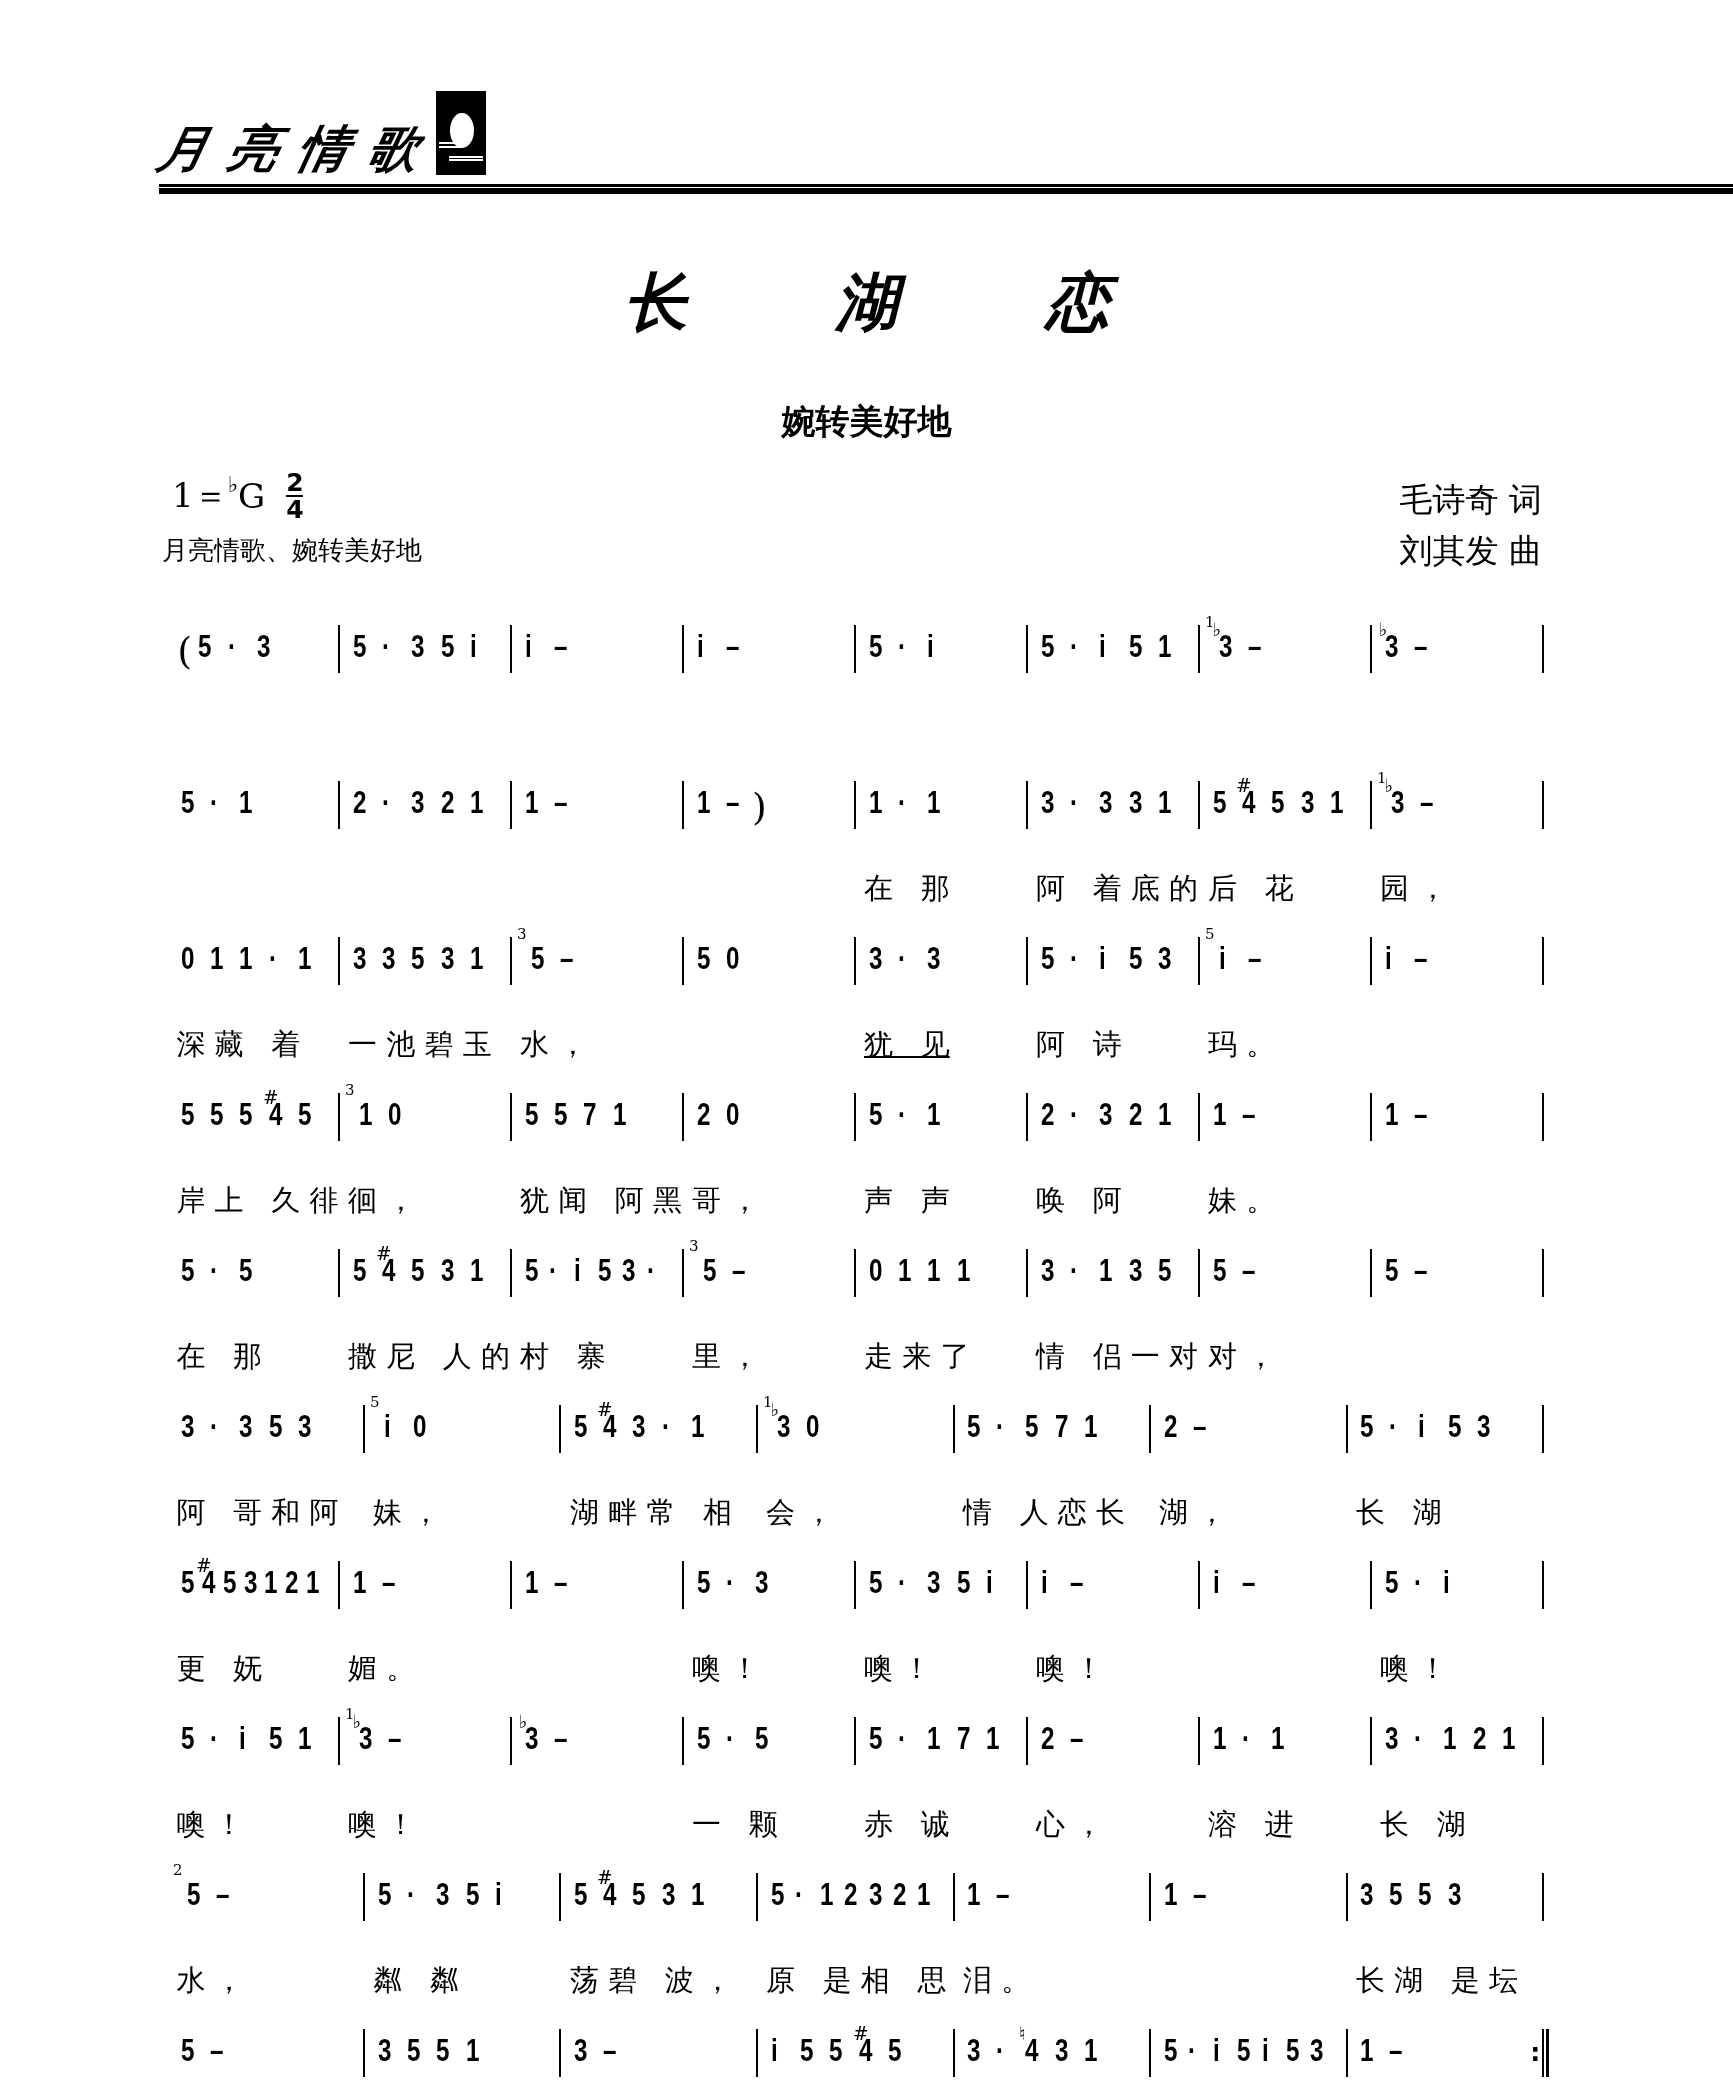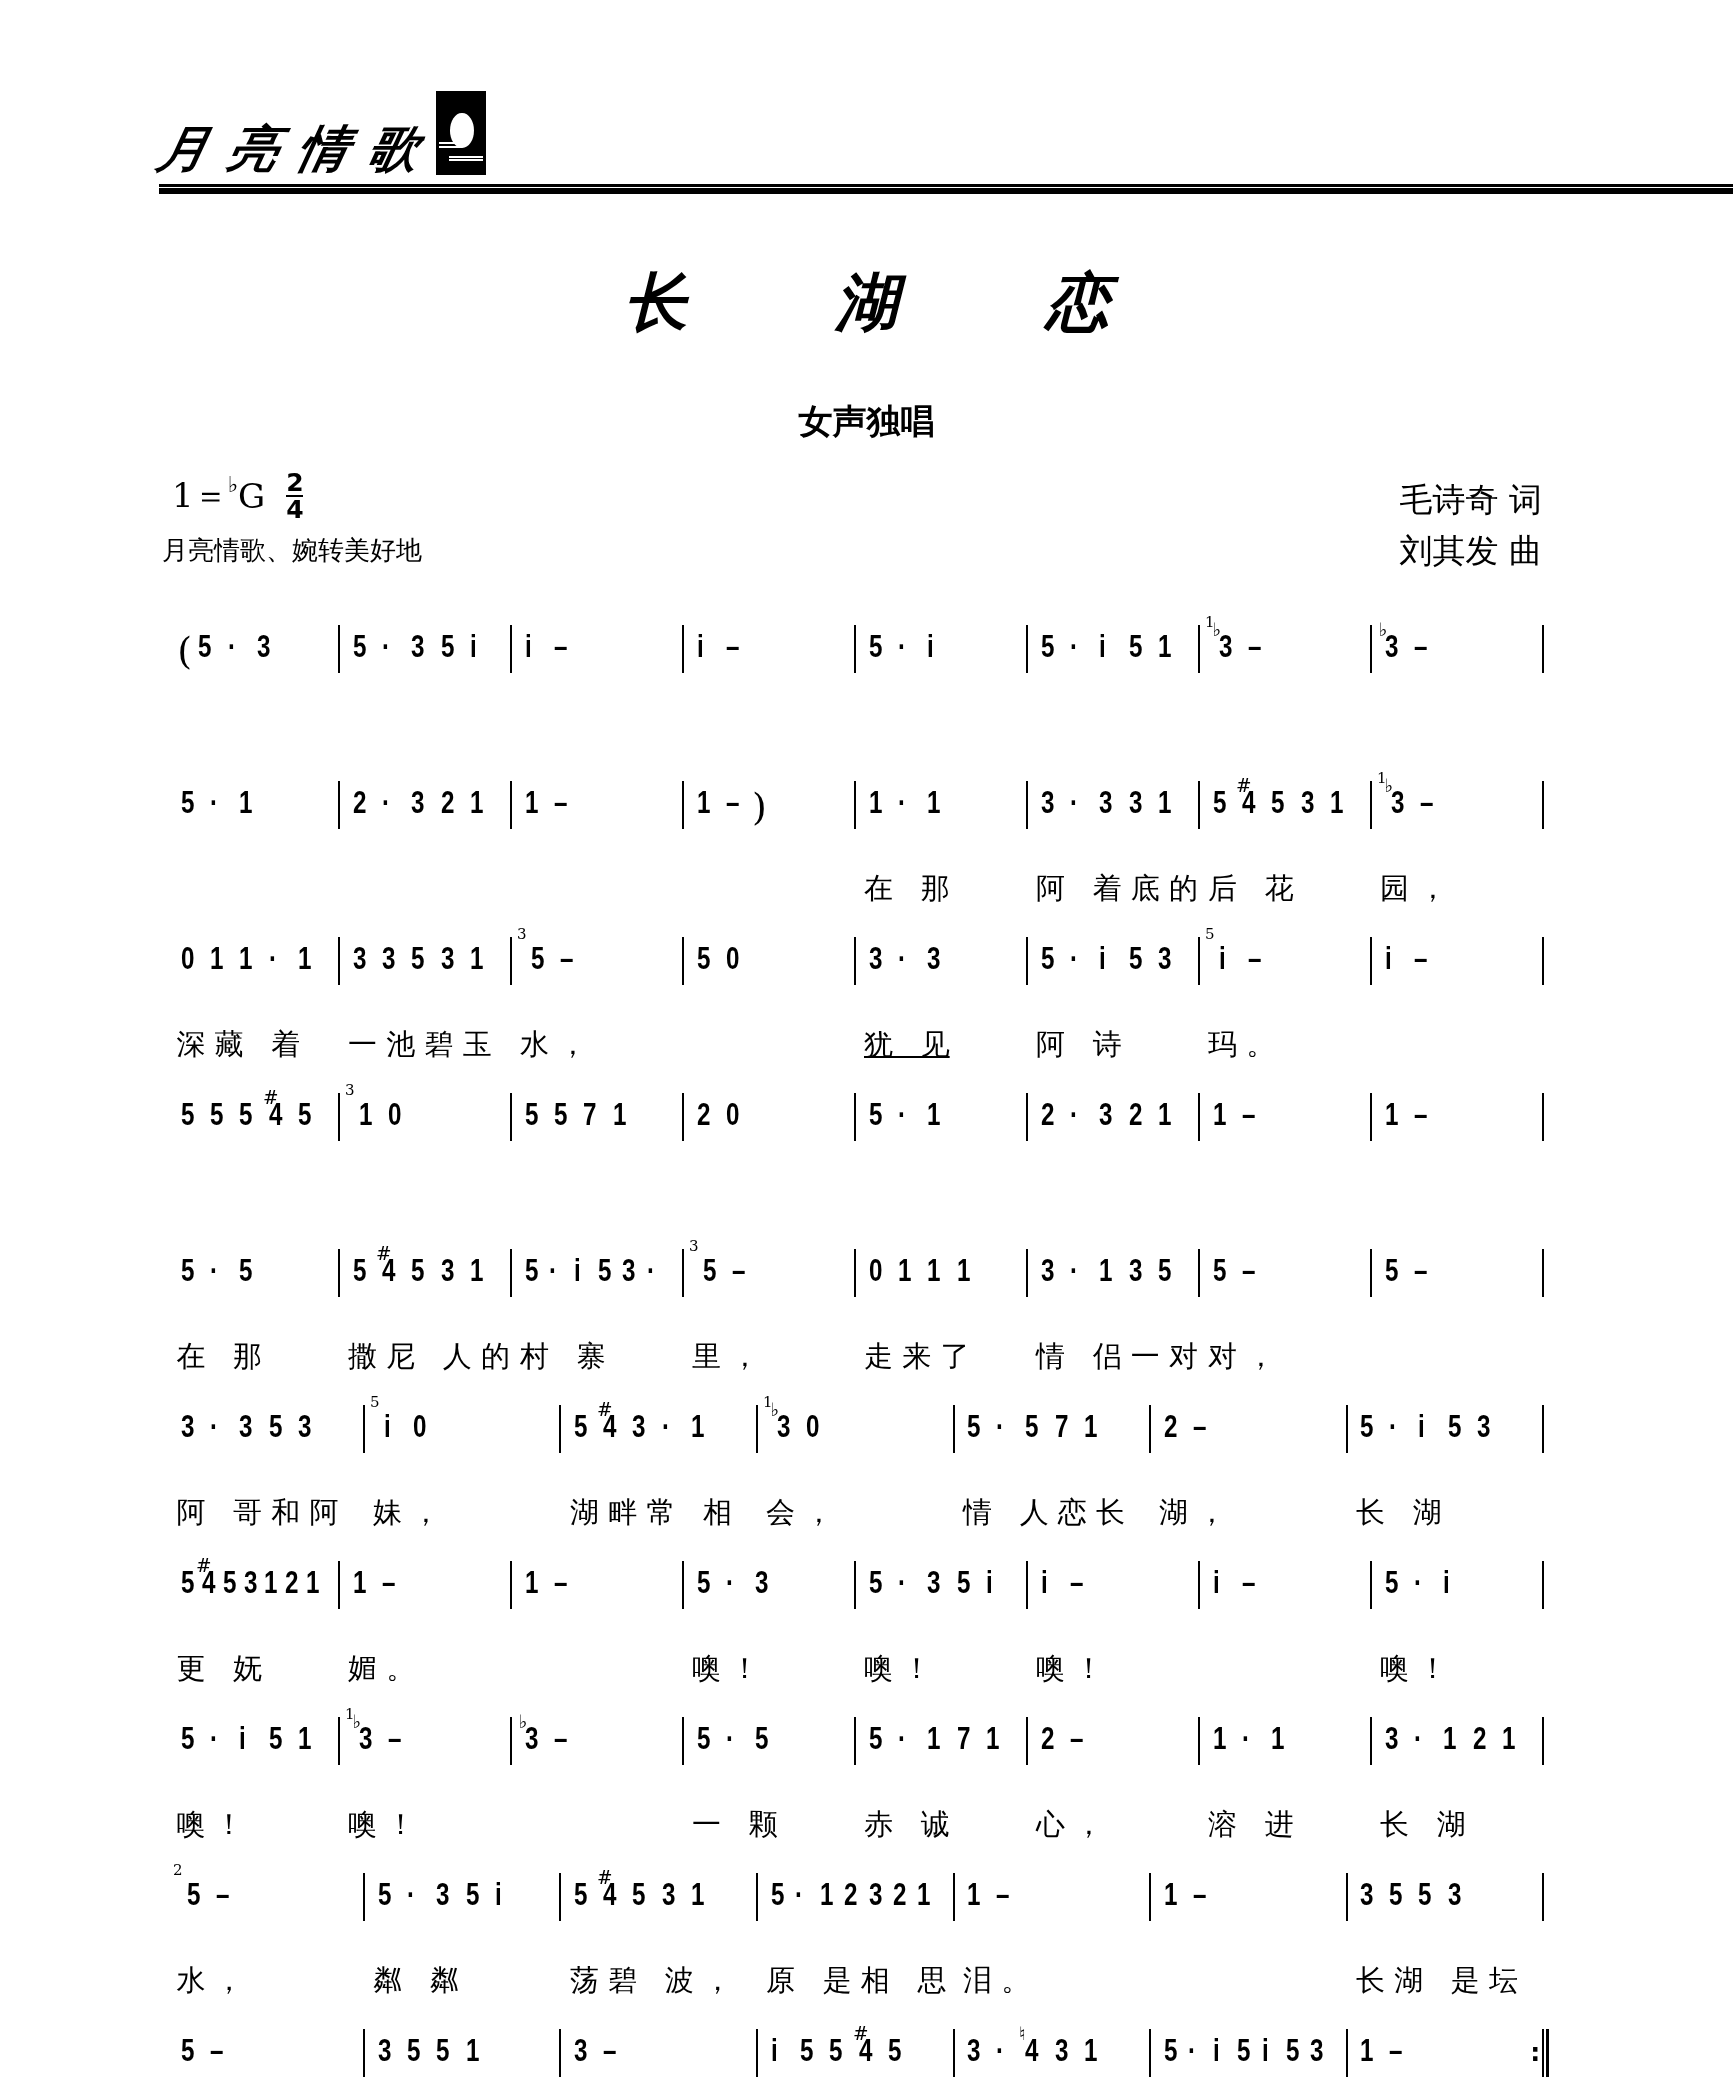--- a/index.html
+++ b/index.html
@@ -49,21 +49,21 @@
     <div class="wave" style="top:51px;width:25px;"></div>
     <div class="wave" style="top:55px;width:23px;"></div>
     <div class="wave" style="top:65px;left:12.6px;width:34px;"></div>
     <div class="wave" style="top:68px;left:12.6px;width:34px;"></div>
   </div>
 </div>
 <div id="rule1" class="abs"></div>
 <div id="rule2" class="abs"></div>
 
 <div id="title" class="abs">长 湖 恋</div>
-<div id="subtitle" class="abs">女声独唱</div>
+<div id="subtitle" class="abs">婉转美好地</div>
 
 <div id="key" class="abs">
   <span>1＝</span>
   <span class="flat">♭</span>
   <span>G</span>
   <span id="meter">
     <span>2</span>
     <span class="bar"></span>
     <span>4</span>
   </span>
@@ -306,20 +306,29 @@
           <span class="n" style="left: 12.6px;">1</span>
           <span class="n" style="left: 42px;">–</span>
         </div>
         <div class="barline" style="left: 1202px;"></div>
         <div class="m" style="left: 1204px; width: 172px;">
           <span class="n" style="left: 12.6px;">1</span>
           <span class="n" style="left: 42px;">–</span>
         </div>
         <div class="barline" style="left: 1374px;"></div>
       </div>
+      <div class="lyrics-row">
+        <span class="ly" style="left: 8.4px;">岸 上   久 徘</span>
+        <span class="ly" style="left: 180px;">徊 ，</span>
+        <span class="ly" style="left: 352px;">犹 闻   阿 黑</span>
+        <span class="ly" style="left: 524px;">哥 ，</span>
+        <span class="ly" style="left: 696px;">声   声</span>
+        <span class="ly" style="left: 868px;">唤   阿</span>
+        <span class="ly" style="left: 1040px;">妹 。</span>
+      </div>
     </div>
     <div class="system">
       <div class="notes-row">
         <div class="m" style="left: 0px; width: 172px;">
           <span class="n" style="left: 12.6px;">5</span>
           <span class="n" style="left: 42px;">·</span>
           <span class="n" style="left: 71px;">5</span>
         </div>
         <div class="barline" style="left: 170px;"></div>
         <div class="m" style="left: 172px; width: 172px;">

